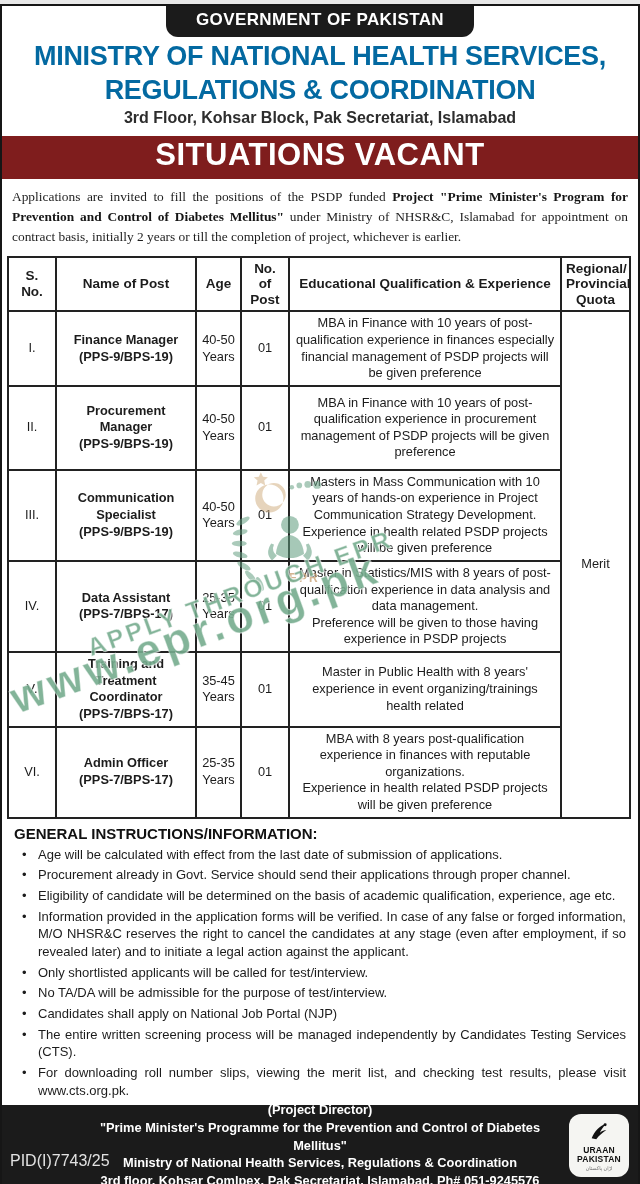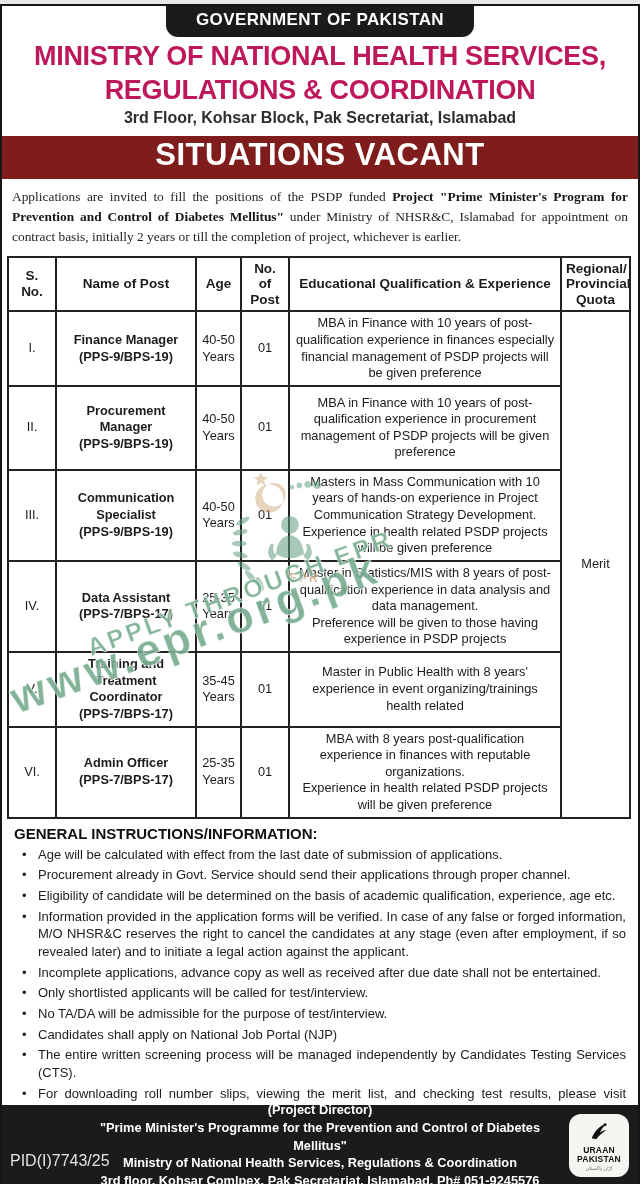--- a/index.html
+++ b/index.html
@@ -8,21 +8,21 @@
     border:2px solid #161616;box-sizing:border-box;overflow:hidden;
     font-family:"Liberation Sans", sans-serif;color:#1c1c1c;
   }
   
   .header{text-align:center;}
   .gov-pill{
     margin:0 auto;width:fit-content;background:#1b1b1b;color:#fff;
     font-weight:bold;font-size:17px;letter-spacing:.4px;
     padding:4px 30px 7px;border-radius:0 0 12px 12px;
   }
-  .ministry{font-size:27px;font-weight:bold;color:#be185d;line-height:1.06;letter-spacing:-.3px;margin-top:5px;}
+  .ministry{font-size:27px;font-weight:bold;color:#0369a1;line-height:1.06;letter-spacing:-.3px;margin-top:5px;}
   .hdr-address{font-size:16px;font-weight:bold;color:#2d2d2d;margin:5px 0 9px;}
   
   .banner{background:#7f1d1d;color:#fff;text-align:center;font-size:31px;font-weight:bold;
     letter-spacing:.5px;padding:1px 0 6px;}
   
   .intro{font-size:13.4px;line-height:1.48;text-align:justify;padding:8px 10px 8px;color:#1e1e1e;font-family:Liberation Serif, serif;}
   .intro b{color:#151515;}
   
   table.jobs{border-collapse:collapse;table-layout:fixed;width:622px;margin:1px 13px 0 5px;}
   table.jobs th, table.jobs td{
@@ -166,21 +166,20 @@
     </tbody>
   </table>
 
   <div class="instructions">
     <h2>GENERAL INSTRUCTIONS/INFORMATION:</h2>
     <ul>
       <li>Age will be calculated with effect from the last date of submission of applications.</li>
       <li>Procurement already in Govt. Service should send their applications through proper channel.</li>
       <li>Eligibility of candidate will be determined on the basis of academic qualification, experience, age etc.</li>
       <li>Information provided in the application forms will be verified. In case of any false or forged information, M/O NHSR&amp;C reserves the right to cancel the candidates at any stage (even after employment, if so revealed later) and to initiate a legal action against the applicant.</li>
-      <li>Incomplete applications, advance copy as well as received after due date shall not be entertained.</li>
       <li>Only shortlisted applicants will be called for test/interview.</li>
       <li>No TA/DA will be admissible for the purpose of test/interview.</li>
       <li>Candidates shall apply on National Job Portal (NJP)</li>
       <li>The entire written screening process will be managed independently by Candidates Testing Services (CTS).</li>
       <li>For downloading roll number slips, viewing the merit list, and checking test results, please visit www.cts.org.pk.</li>
       <li>Candidates testing services will charge separate fee for each post</li>
       <li>For technical support or registration assistance, please contact the CTS helpline at 051-2000109, during official working hours or visit official website: cts.org.pk</li>
 
     </ul>
   </div>

